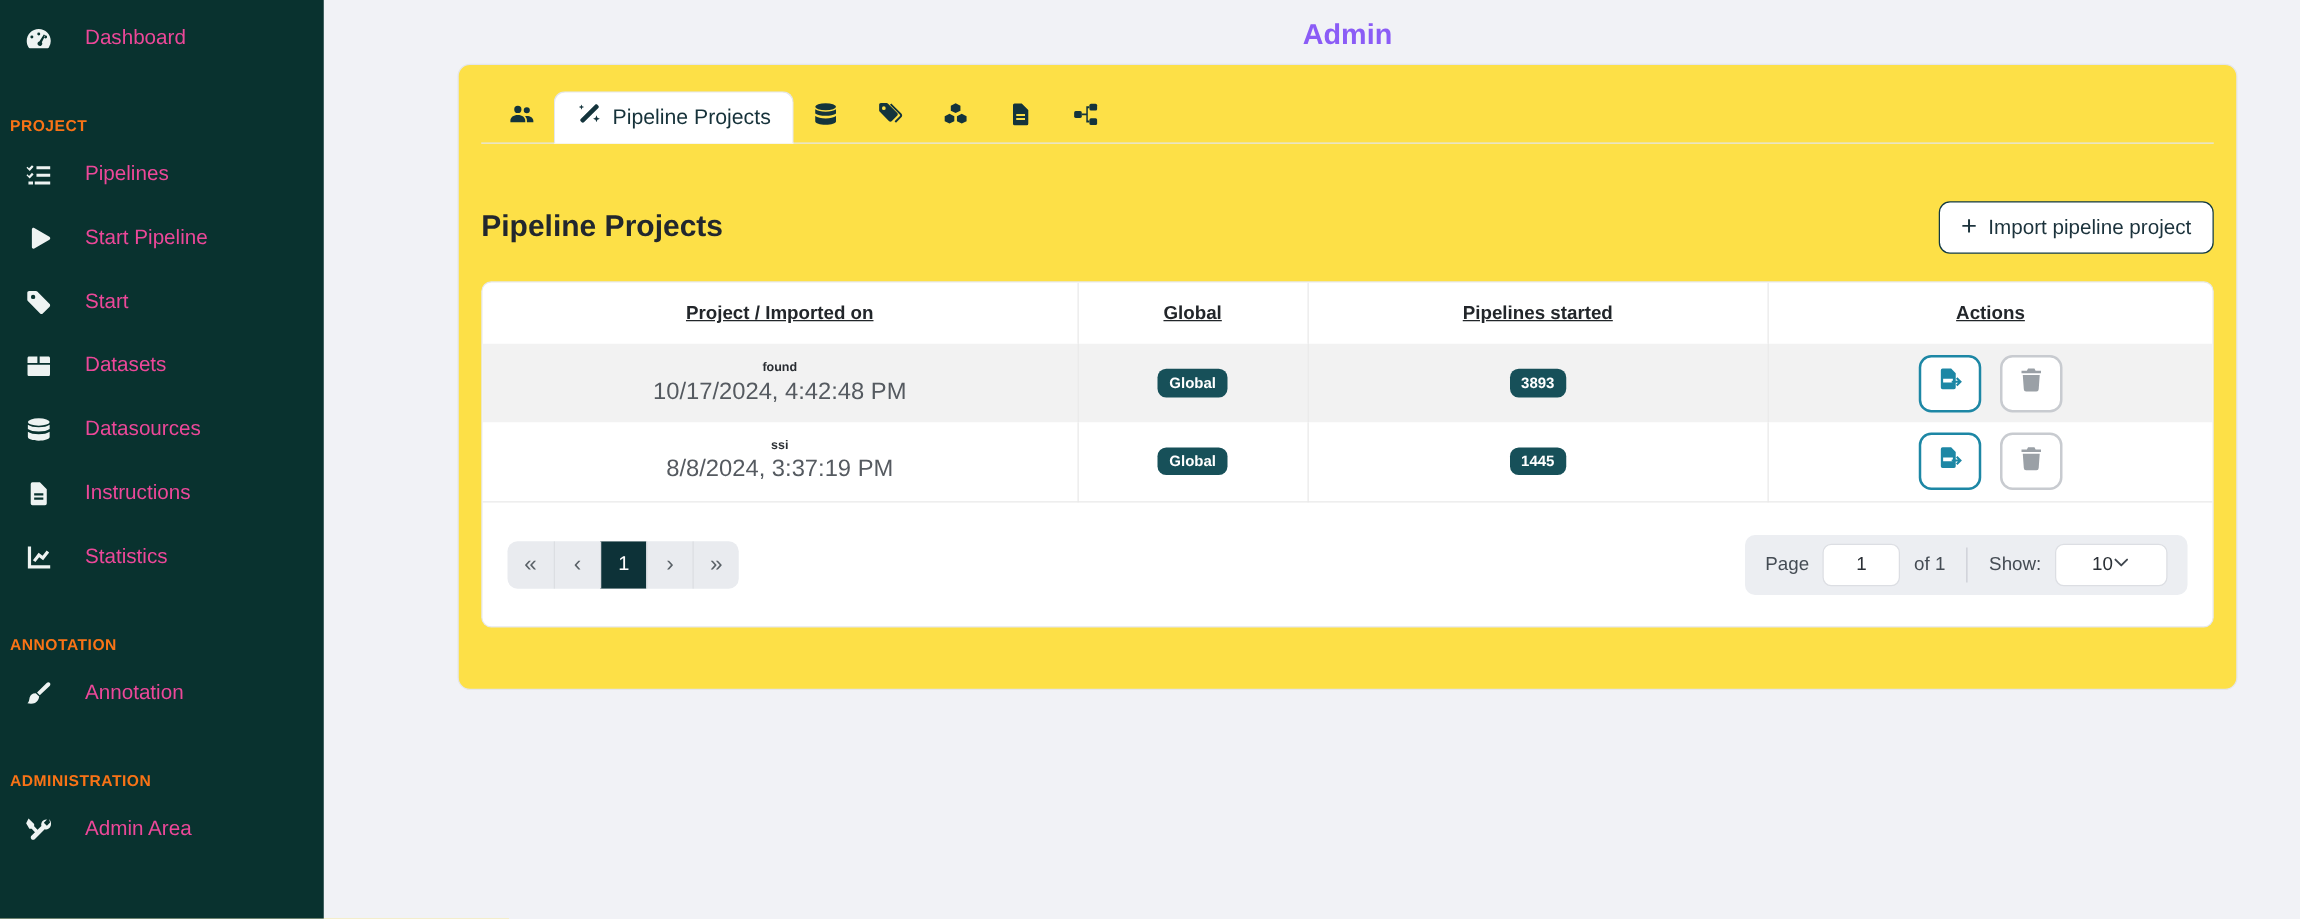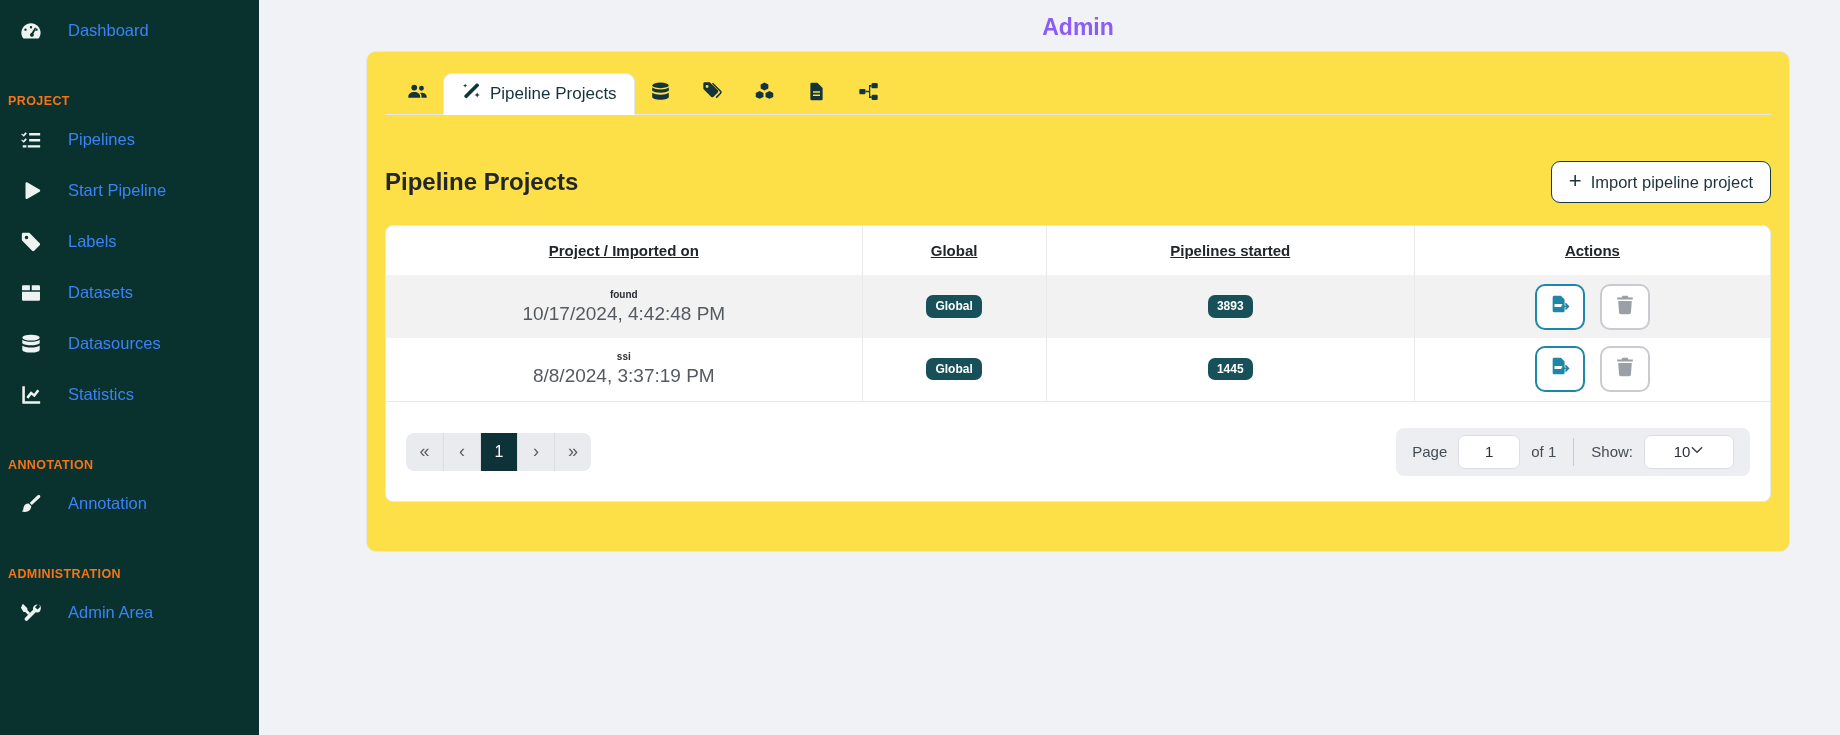--- a/index.html
+++ b/index.html
@@ -7,21 +7,21 @@
   body {
     width:1840px; height:735px; overflow:hidden;
     display:flex; background:#f1f2f6;
     font-family:"Liberation Sans", sans-serif;
     color:#22262c;
   }
   
   .sidebar { width:259px; flex-shrink:0; background:#09322f; padding-top:5px; }
   .side-item {
     height:51px; display:flex; align-items:center; cursor:pointer;
-    padding-left:18px; gap:24px; color:#3b82f6;
+    padding-left:18px; gap:24px; color:#ec4899;
   }
   .side-icon { width:26px; height:24px; display:flex; align-items:center; justify-content:center; color:#eef3f2; }
   .side-icon svg { width:22px; height:22px; fill:currentColor; }
   .side-label { font-size:16.5px; }
   .side-section {
     margin-top:22px; height:36px; display:flex; align-items:flex-end; padding:0 0 6px 8px;
     color:#f97316; font-size:12.5px; font-weight:bold; letter-spacing:.4px;
   }
   
   .main { flex:1; min-width:0; }
@@ -134,39 +134,47 @@
         </svg>
     </span>
     <span class="side-label">Start Pipeline</span>
   </div>
   <div class="side-item">
     <span class="side-icon">
       <svg viewBox="0 0 24 24">
           <path fill-rule="evenodd" d="M2 3.6C2 2.7 2.7 2 3.6 2h6c.4 0 .8.2 1.1.5l10.8 10.8c.6.6.6 1.6 0 2.3l-6 6c-.6.6-1.6.6-2.3 0L2.5 10.7a1.6 1.6 0 0 1-.5-1.1v-6zm5.1 1.6a1.9 1.9 0 1 0 0 3.8 1.9 1.9 0 0 0 0-3.8z"></path>
         </svg>
     </span>
-    <span class="side-label">Labels</span>
+    <span class="side-label">Start</span>
   </div>
   <div class="side-item">
     <span class="side-icon">
       <svg viewBox="0 0 24 24">
           <path d="M3.6 3.5h7.2v5.6H2.2V4.9c0-.8.6-1.4 1.4-1.4zm9.2 0h7.6c.8 0 1.4.6 1.4 1.4v4.2h-9V3.5zM2.2 10.7h19.6v8.4c0 .8-.6 1.4-1.4 1.4H3.6c-.8 0-1.4-.6-1.4-1.4v-8.4z"></path>
         </svg>
     </span>
     <span class="side-label">Datasets</span>
   </div>
   <div class="side-item">
     <span class="side-icon">
       <svg viewBox="0 0 24 24">
           <ellipse cx="12" cy="5" rx="9.5" ry="3.2"></ellipse>
           <path d="M2.5 7.4c1.9 1.5 5.5 2.2 9.5 2.2s7.6-.7 9.5-2.2v3.7c-1.9 1.5-5.5 2.2-9.5 2.2s-7.6-.7-9.5-2.2V7.4z"></path>
           <path d="M2.5 13.5c1.9 1.5 5.5 2.2 9.5 2.2s7.6-.7 9.5-2.2v4.7c0 1.8-4.3 3.2-9.5 3.2s-9.5-1.4-9.5-3.2v-4.7z"></path>
         </svg>
     </span>
     <span class="side-label">Datasources</span>
+  </div>
+  <div class="side-item">
+    <span class="side-icon">
+      <svg viewBox="0 0 24 24">
+          <path fill-rule="evenodd" d="M6.5 2A1.5 1.5 0 0 0 5 3.5v17A1.5 1.5 0 0 0 6.5 22h11a1.5 1.5 0 0 0 1.5-1.5V8l-6-6H6.5zM8 11.6h8v1.9H8v-1.9zm0 3.7h8v1.9H8v-1.9z"></path>
+        </svg>
+    </span>
+    <span class="side-label">Instructions</span>
   </div>
   <div class="side-item">
     <span class="side-icon">
       <svg viewBox="0 0 24 24">
           <path d="M2.5 2.5h2.8v16.2H22v2.8H2.5V2.5zm16.4 3.4 2.2 1.7-5.3 6.8-3.4-2.6-3.3 4.2-2.2-1.7 5-6.4 3.4 2.6 3.6-4.6z"></path>
         </svg>
     </span>
     <span class="side-label">Statistics</span>
   </div>
 

